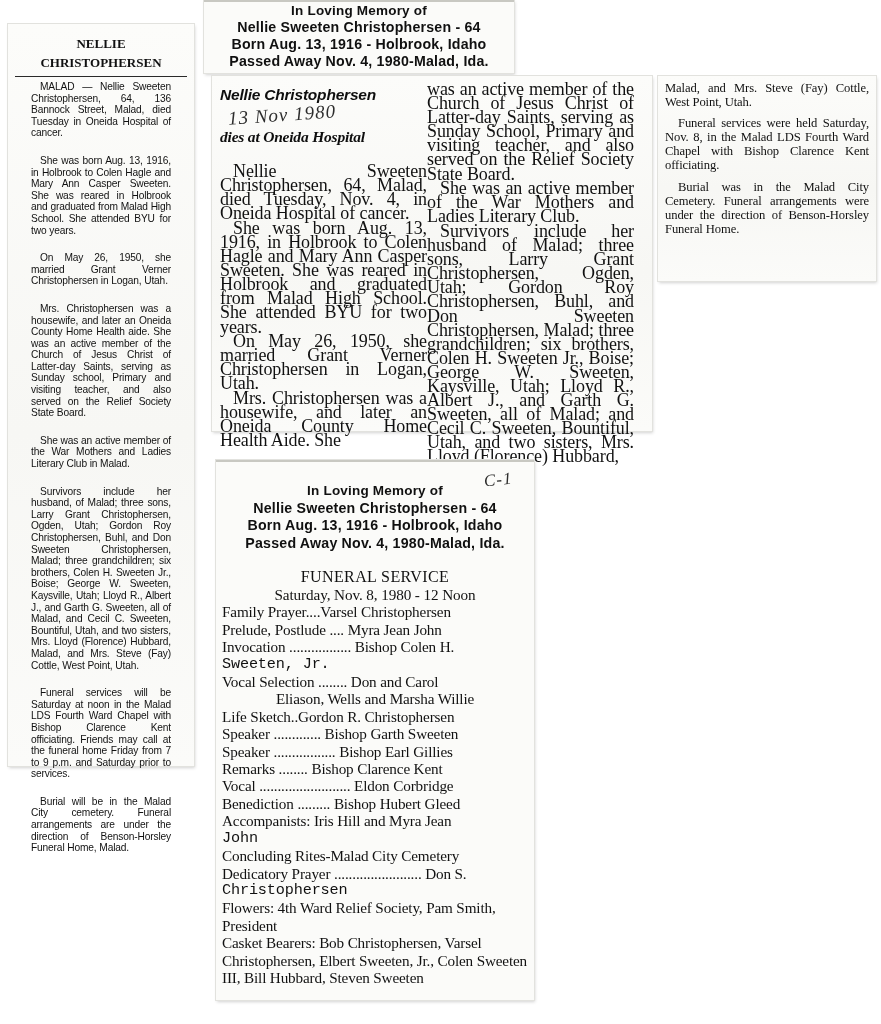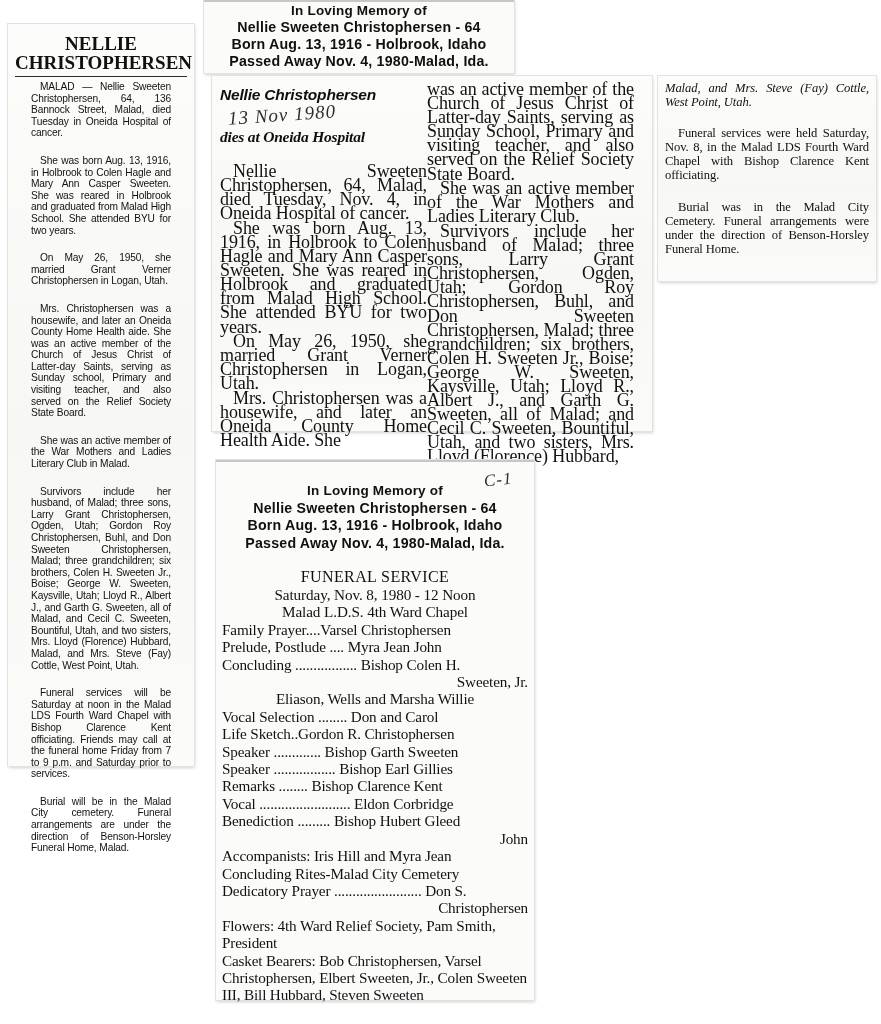--- a/index.html
+++ b/index.html
@@ -35,21 +35,21 @@
   #clip-left {
     left: 8px;
     top: 24px;
     width: 186px;
     height: 742px;
     padding: 6px 7px 8px 7px;
   }
   #clip-left .headline {
     font-family: "Liberation Serif", serif;
     font-weight: bold;
-    font-size: 19px;
+    font-size: 13px;
     line-height: 19px;
     text-align: center;
     letter-spacing: 0px;
     margin: 4px 0 2px 0;
     border-bottom: 1px solid #2a2a2a;
     padding-bottom: 4px;
   }
   #clip-left .headline .ln { display: block; }
   #clip-left .body p {
     font-family: "Liberation Sans", sans-serif;
@@ -149,22 +149,22 @@
   #clip-right p.para {
     font-family: "Liberation Serif", serif;
     font-size: 12.6px;
     line-height: 14.1px;
     text-align: justify;
     text-justify: inter-word;
     margin: 0;
     text-indent: 13px;
     letter-spacing: -0.1px;
   }
-  #clip-right p.para:first-child { text-indent: 0; font-style: italic; }
-  #clip-right p.para + p.para { margin-top: 17px; }
+  #clip-right p.para:first-child { text-indent: 0; }
+  #clip-right p.para + p.para { margin-top: 7px; }
 
   
   #clip-program {
     left: 216px;
     top: 460px;
     width: 318px;
     height: 540px;
     padding: 4px 6px 8px 6px;
   }
   #clip-program .memline {
@@ -199,21 +199,21 @@
     letter-spacing: -0.1px;
   }
   #clip-program .prog-line {
     font-family: "Liberation Serif", serif;
     font-size: 15.2px;
     line-height: 17.4px;
     text-align: left;
     letter-spacing: -0.15px;
     white-space: pre-wrap;
   }
-  #clip-program .prog-line.ind-right { text-align: right; }
+  #clip-program .prog-line.ind-right { text-align: left; font-family: Liberation Mono, monospace; }
   #clip-program .prog-line.ind-center { text-align: center; }
   #clip-program .prog-block {
     font-family: "Liberation Serif", serif;
     font-size: 15.2px;
     line-height: 17.4px;
     text-align: left;
     letter-spacing: -0.15px;
   }
 
   .edge-top-rule {
@@ -282,37 +282,36 @@
   <div class="edge-top-rule"></div>
   <div class="handnote cnum">C-1</div>
 
   <div class="memline p1">In Loving Memory of</div>
   <div class="memline p2">Nellie Sweeten Christophersen - 64</div>
   <div class="memline p3">Born Aug. 13, 1916 - Holbrook, Idaho</div>
   <div class="memline p4">Passed Away Nov. 4, 1980-Malad, Ida.</div>
 
   <div class="svc-title">FUNERAL SERVICE</div>
   <div class="svc-center">Saturday, Nov. 8, 1980 - 12 Noon</div>
-  <div class="svc-center">Malad L.D.S. 4th Ward Chapel</div>
 
   <div id="program-list">
       <div class="prog-line"><span>Family Prayer</span><span>....</span><span>Varsel Christophersen</span></div>
       <div class="prog-line"><span>Prelude, Postlude</span><span> .... </span><span>Myra Jean John</span></div>
-      <div class="prog-line"><span>Concluding</span><span> ................. </span><span>Bishop Colen H.</span></div>
+      <div class="prog-line"><span>Invocation</span><span> ................. </span><span>Bishop Colen H.</span></div>
       <div class="prog-line ind-right"><span>Sweeten, Jr.</span></div>
+      <div class="prog-line"><span>Vocal Selection</span><span> ........ </span><span>Don and Carol</span></div>
       <div class="prog-line ind-center"><span>Eliason, Wells and Marsha Willie</span></div>
-      <div class="prog-line"><span>Vocal Selection</span><span> ........ </span><span>Don and Carol</span></div>
       <div class="prog-line"><span>Life Sketch</span><span>..</span><span>Gordon R. Christophersen</span></div>
       <div class="prog-line"><span>Speaker</span><span> ............. </span><span>Bishop Garth Sweeten</span></div>
       <div class="prog-line"><span>Speaker</span><span> ................. </span><span>Bishop Earl Gillies</span></div>
       <div class="prog-line"><span>Remarks</span><span> ........ </span><span>Bishop Clarence Kent</span></div>
       <div class="prog-line"><span>Vocal</span><span> ......................... </span><span>Eldon Corbridge</span></div>
       <div class="prog-line"><span>Benediction</span><span> ......... </span><span>Bishop Hubert Gleed</span></div>
     </div>
 
+  <div class="prog-line">Accompanists: Iris Hill and Myra Jean</div>
   <div class="prog-line ind-right">John</div>
-  <div class="prog-line">Accompanists: Iris Hill and Myra Jean</div>
   <div class="prog-line">Concluding Rites-Malad City Cemetery</div>
   <div class="prog-line"><span>Dedicatory Prayer</span><span> ........................ </span><span>Don S.</span></div>
   <div class="prog-line ind-right">Christophersen</div>
   <div class="prog-block">Flowers: 4th Ward Relief Society, Pam Smith, President</div>
   <div class="prog-block">Casket Bearers: Bob Christophersen, Varsel Christophersen, Elbert Sweeten, Jr., Colen Sweeten III, Bill Hubbard, Steven Sweeten</div>
 </div>
 
 </body></html>

